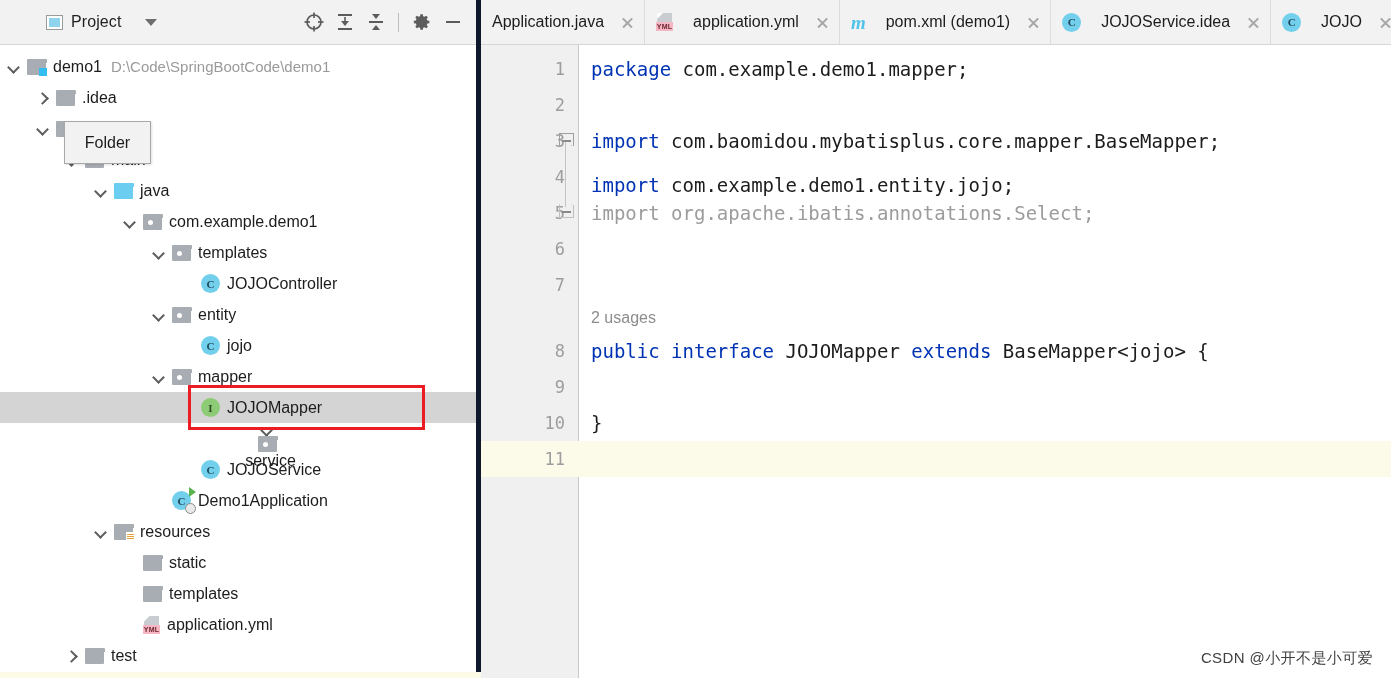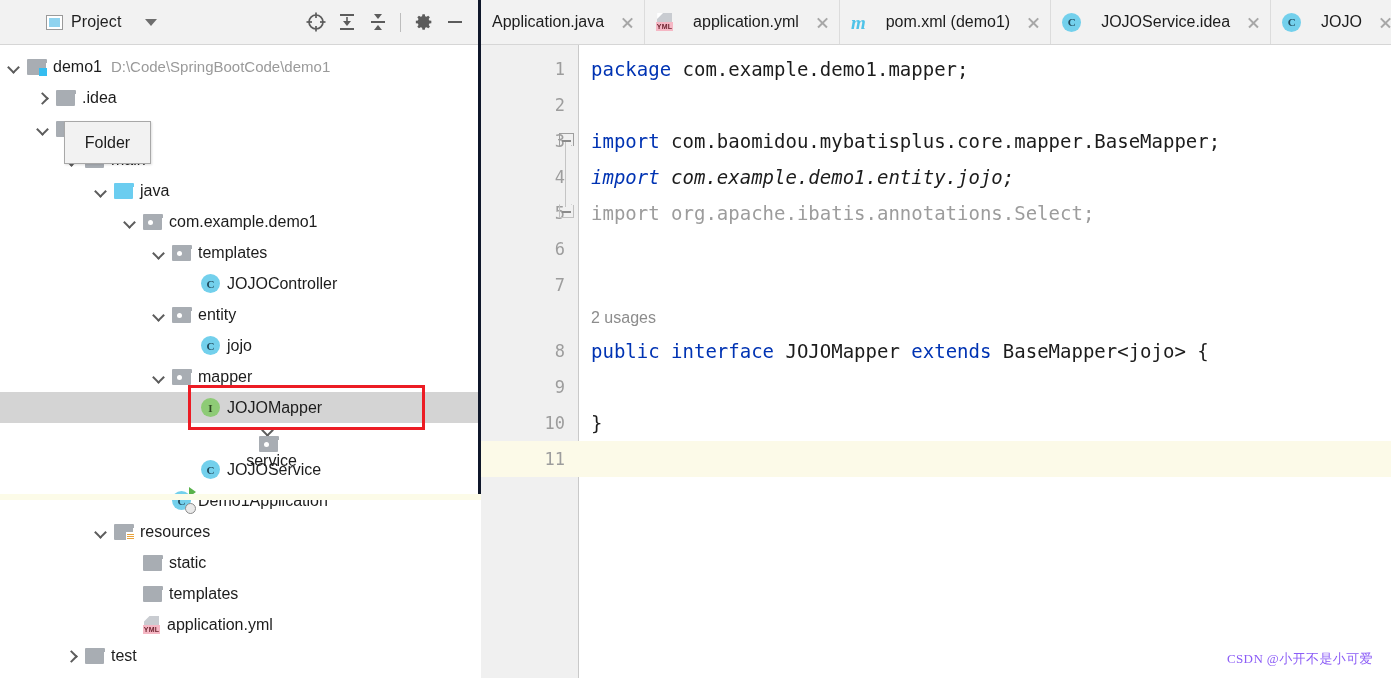--- a/index.html
+++ b/index.html
@@ -7,23 +7,23 @@
     width:1391px;height:678px;overflow:hidden;
     background:#ffffff;
     font-family:"Liberation Sans","DejaVu Sans",sans-serif;
     -webkit-font-smoothing:antialiased;
   }
   #app{position:relative;width:1391px;height:678px;display:flex;}
 
   
   #left{
     position:relative;
-    width:481px;height:500px;
+    width:481px;height:678px;
     background:#ffffff;
-    border-right:3px solid #0f172a;
+    border-right:5px solid #0f172a;
     box-sizing:border-box;
     flex:0 0 481px;
   }
   .tw-header{
     height:45px;width:100%;
     background:#f2f2f2;
     border-bottom:1px solid #d6d6d6;
     display:flex;align-items:center;
     box-sizing:border-box;
     padding:0 8px 0 0;
@@ -184,22 +184,22 @@
   .fold.close{border:1px solid #c0c0c0;border-top:none;height:13px;}
   .fold.close:after{
     content:"";position:absolute;left:-1px;top:-7px;width:13px;height:7px;
     border-left:1px solid #c0c0c0;border-right:1px solid #c0c0c0;
     box-sizing:border-box;
     clip-path:polygon(50% 0,100% 100%,0 100%);
   }
   .foldline{position:absolute;left:6.5px;width:1px;background:#c4c4c4;}
 
   .watermark{
-    position:absolute;right:18px;bottom:10px;font-size:13px;color:#8b5cf6;
-    font-family:Liberation Serif, serif;letter-spacing:.4px;z-index:20;
+    position:absolute;right:18px;bottom:10px;font-size:15px;color:#404040;
+    font-family:Liberation Sans, sans-serif;letter-spacing:.4px;z-index:20;
   }
 </style>
 </head>
 <body>
 
 <div id="app">
 
   <div id="left">
 
     <div class="tw-header">
@@ -547,21 +547,21 @@
           </div>
           <div class="fold close" style="top: 160px; left: 78px;">
             <span class="bar"></span>
           </div>
         </div>
       <div class="code" id="code">
           <div class="hl-line" style="top: 396px;"></div>
           <div class="usages" style="top: 258px;">2 usages</div>
           <div class="cline" style="top: 6px;"><span class="kw">package</span> com.example.demo1.mapper;</div>
           <div class="cline" style="top: 78px;"><span class="kw">import</span> com.baomidou.mybatisplus.core.mapper.BaseMapper;</div>
-          <div class="cline" style="top: 114px; font-style: italic;"><span class="kw">import</span> com.example.demo1.entity.jojo;</div>
+          <div class="cline" style="top: 122px;"><span class="kw">import</span> com.example.demo1.entity.jojo;</div>
           <div class="cline" style="top: 150px;"><span class="dim">import org.apache.ibatis.annotations.Select;</span></div>
           <div class="cline" style="top: 288px;"><span class="kw">public</span> <span class="kw">interface</span> JOJOMapper <span class="kw">extends</span> BaseMapper&lt;jojo&gt; {</div>
           <div class="cline" style="top: 360px;">}</div>
         </div>
     </div>
 
     <div class="watermark">CSDN @小开不是小可爱</div>
   </div>
 </div>
 

